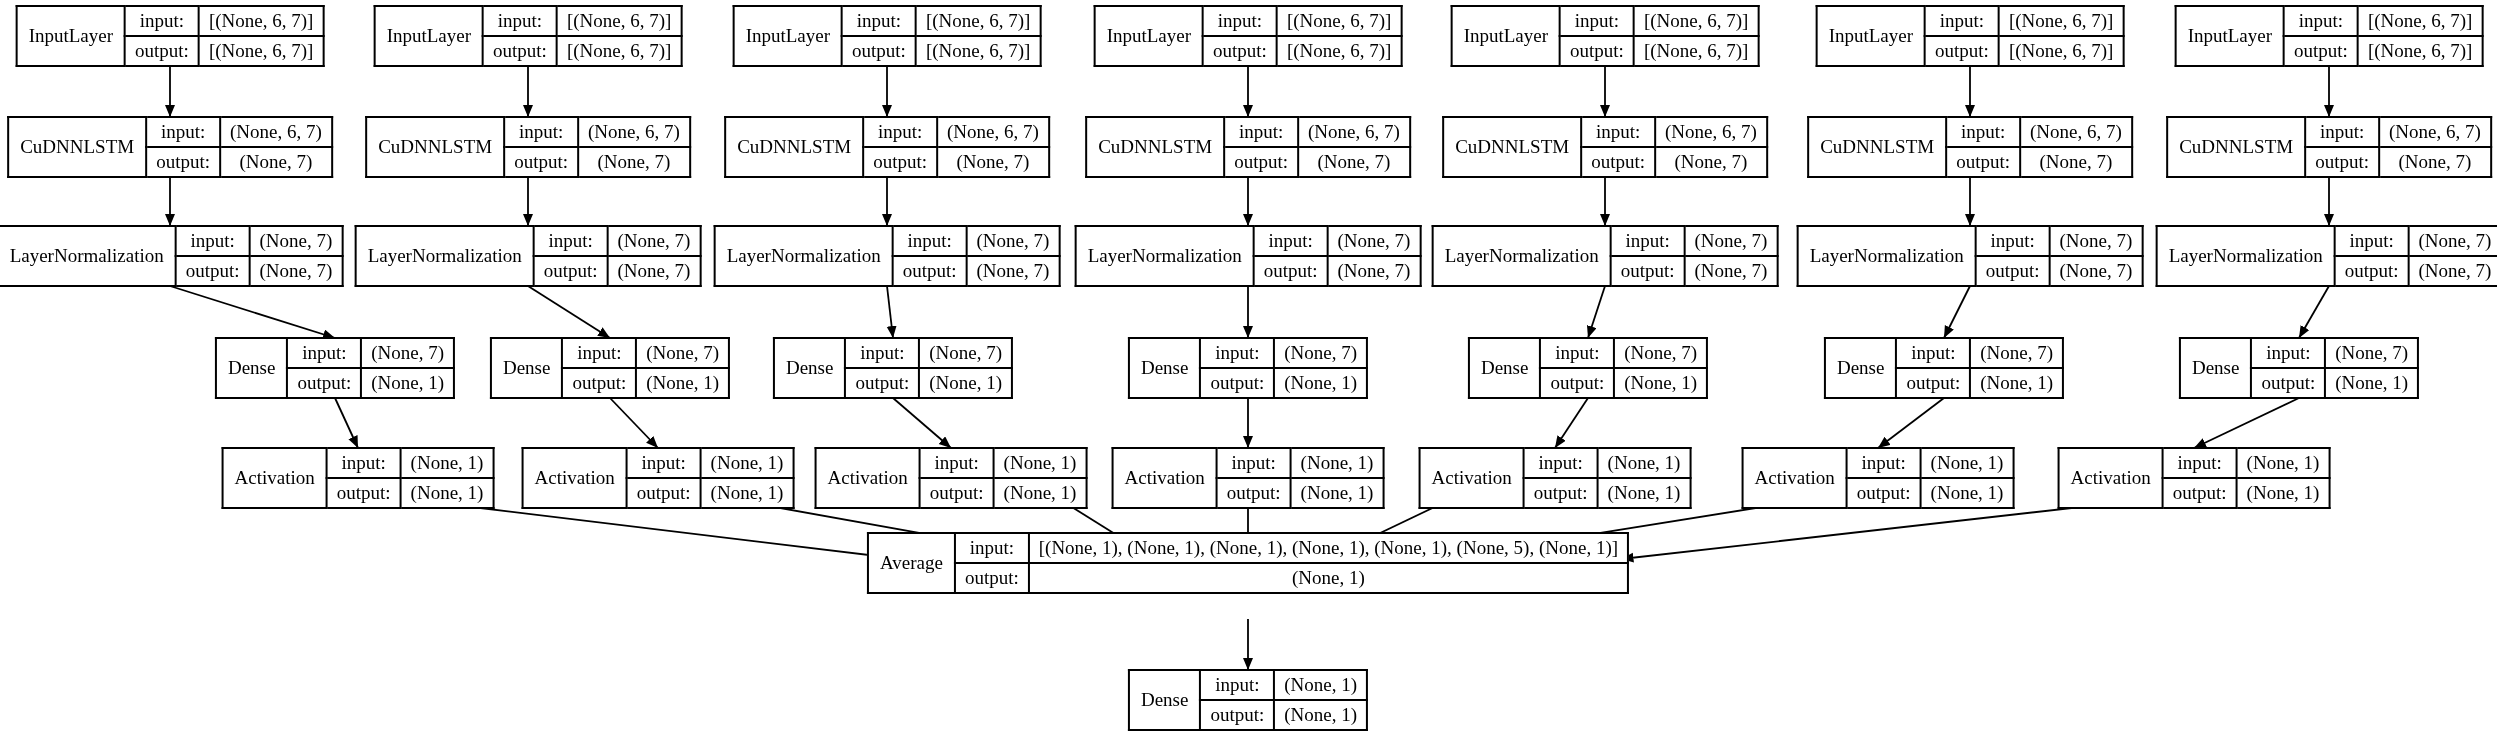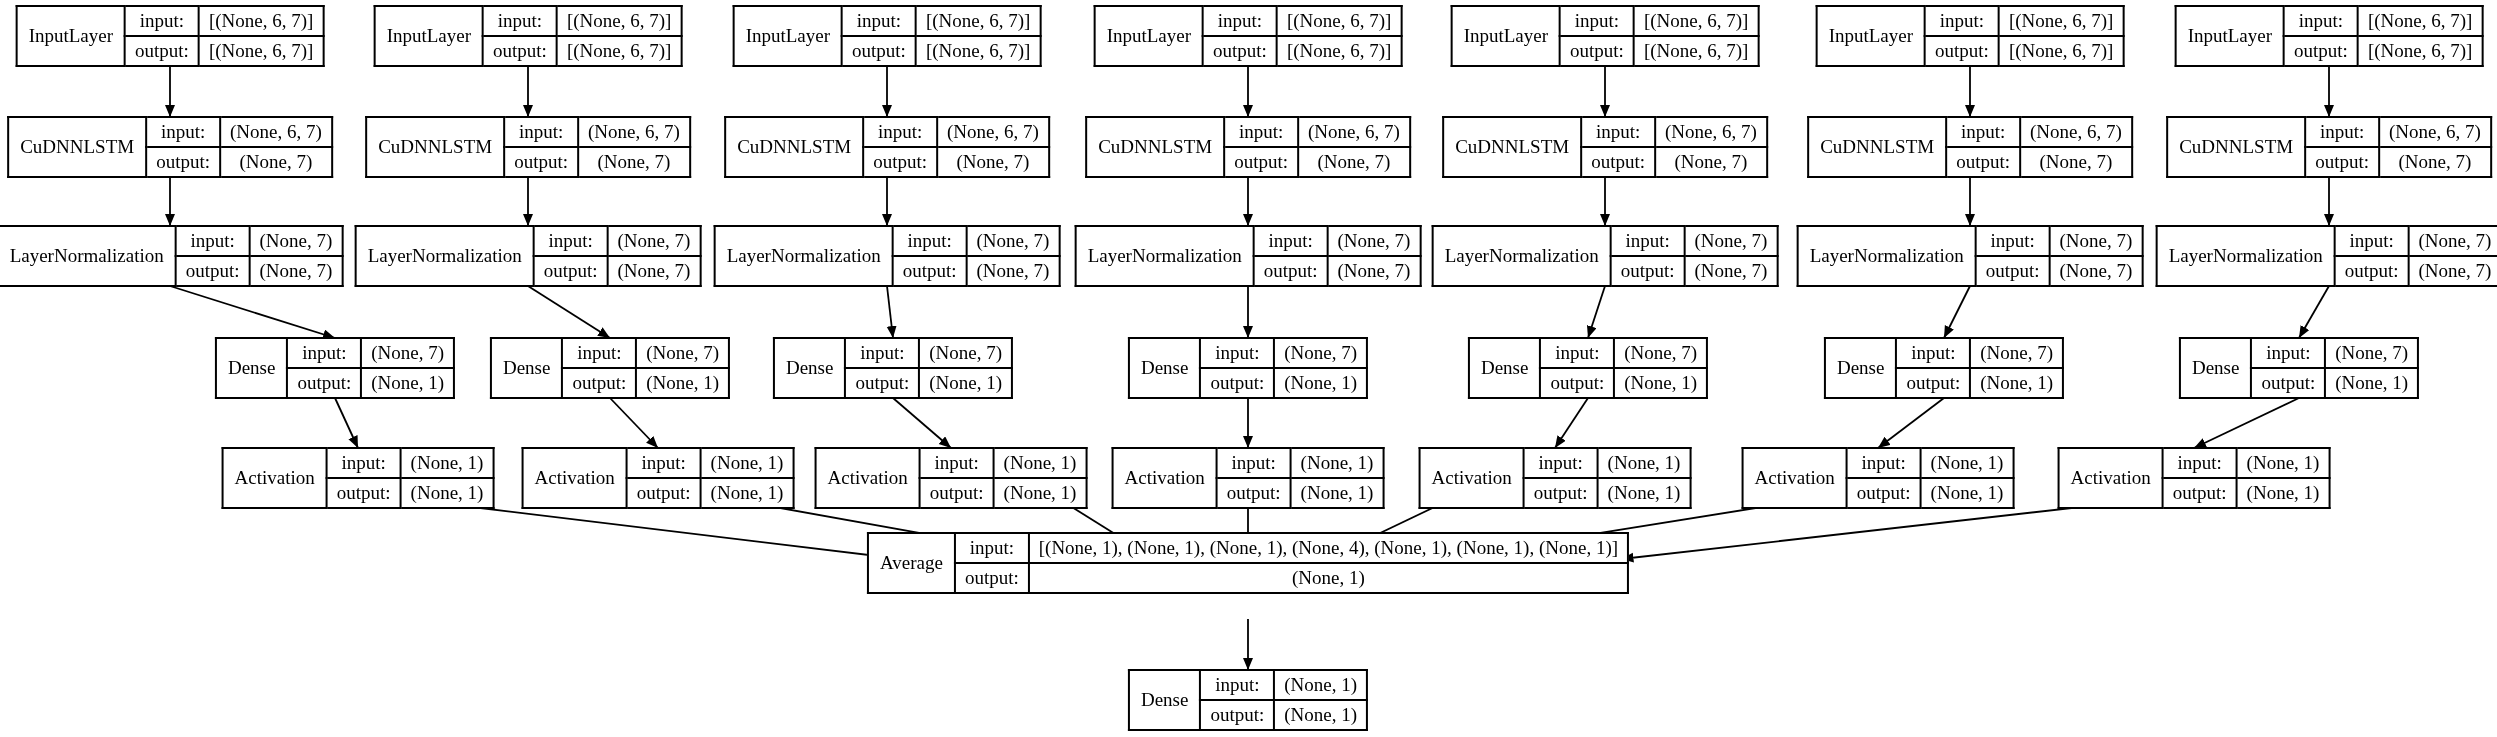--- a/index.html
+++ b/index.html
@@ -545,21 +545,21 @@
         <td class="label-cell">output:</td>
         <td class="value-cell">(None, 1)</td>
       </tr>
     </tbody>
   </table>
     <table class="node" style="left: 1248px; top: 532px;">
     <tbody>
       <tr>
         <td class="name-cell" rowspan="2">Average</td>
         <td class="label-cell">input:</td>
-        <td class="value-cell">[(None, 1), (None, 1), (None, 1), (None, 4), (None, 1), (None, 1), (None, 1)]</td>
+        <td class="value-cell">[(None, 1), (None, 1), (None, 1), (None, 1), (None, 1), (None, 5), (None, 1)]</td>
       </tr>
       <tr>
         <td class="label-cell">output:</td>
         <td class="value-cell">(None, 1)</td>
       </tr>
     </tbody>
   </table>
     <table class="node" style="left: 1248px; top: 669px;">
     <tbody>
       <tr>

